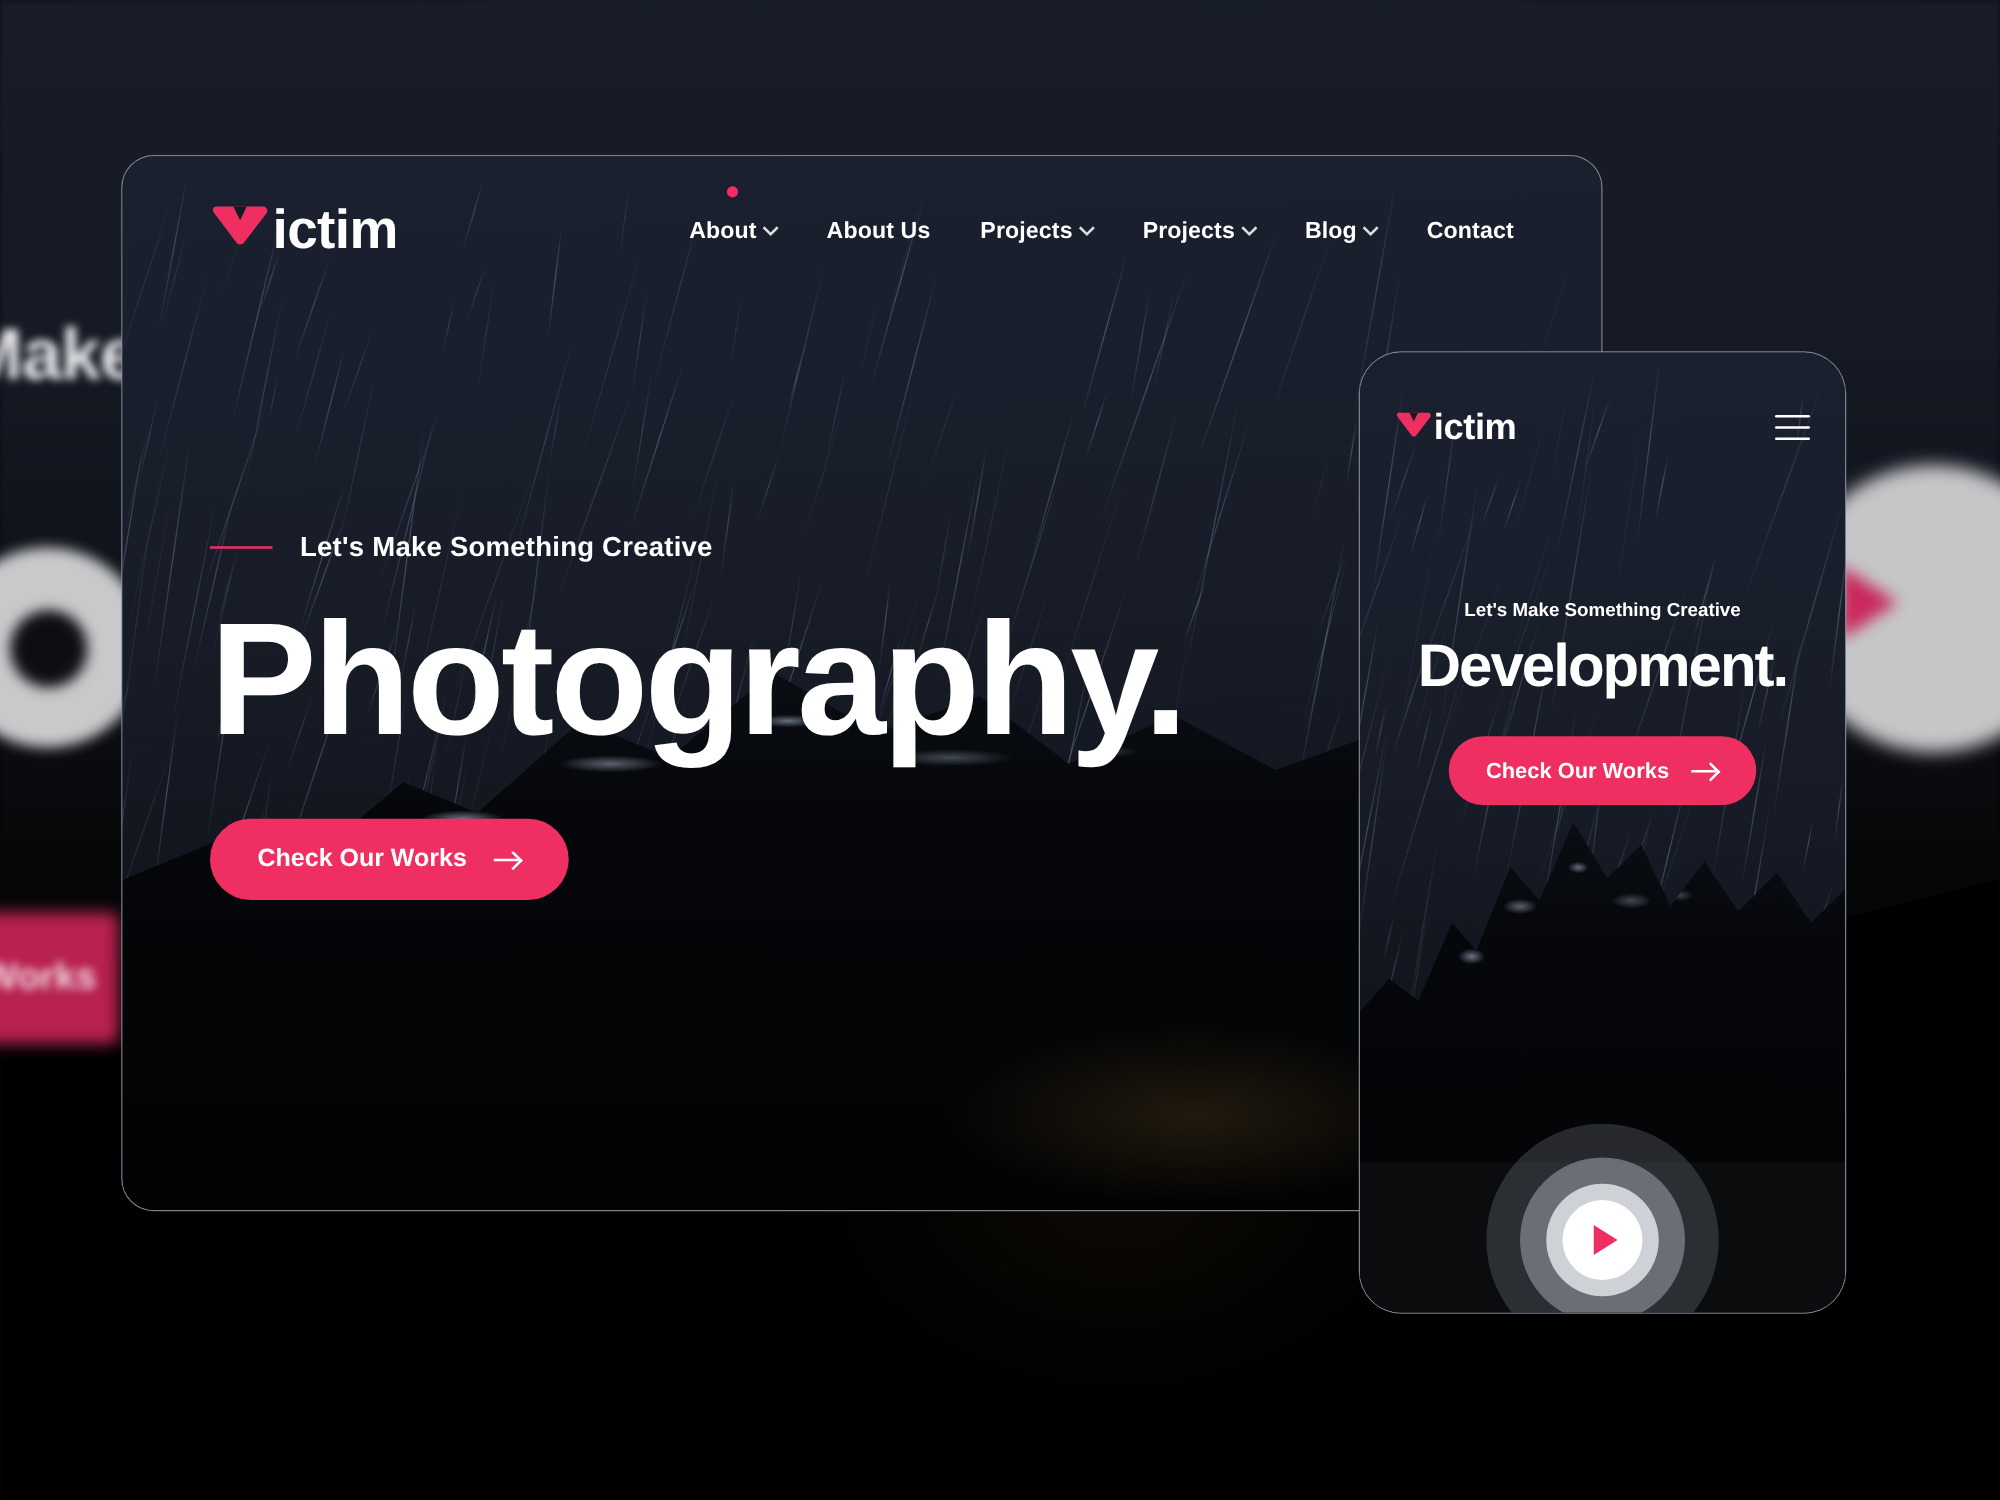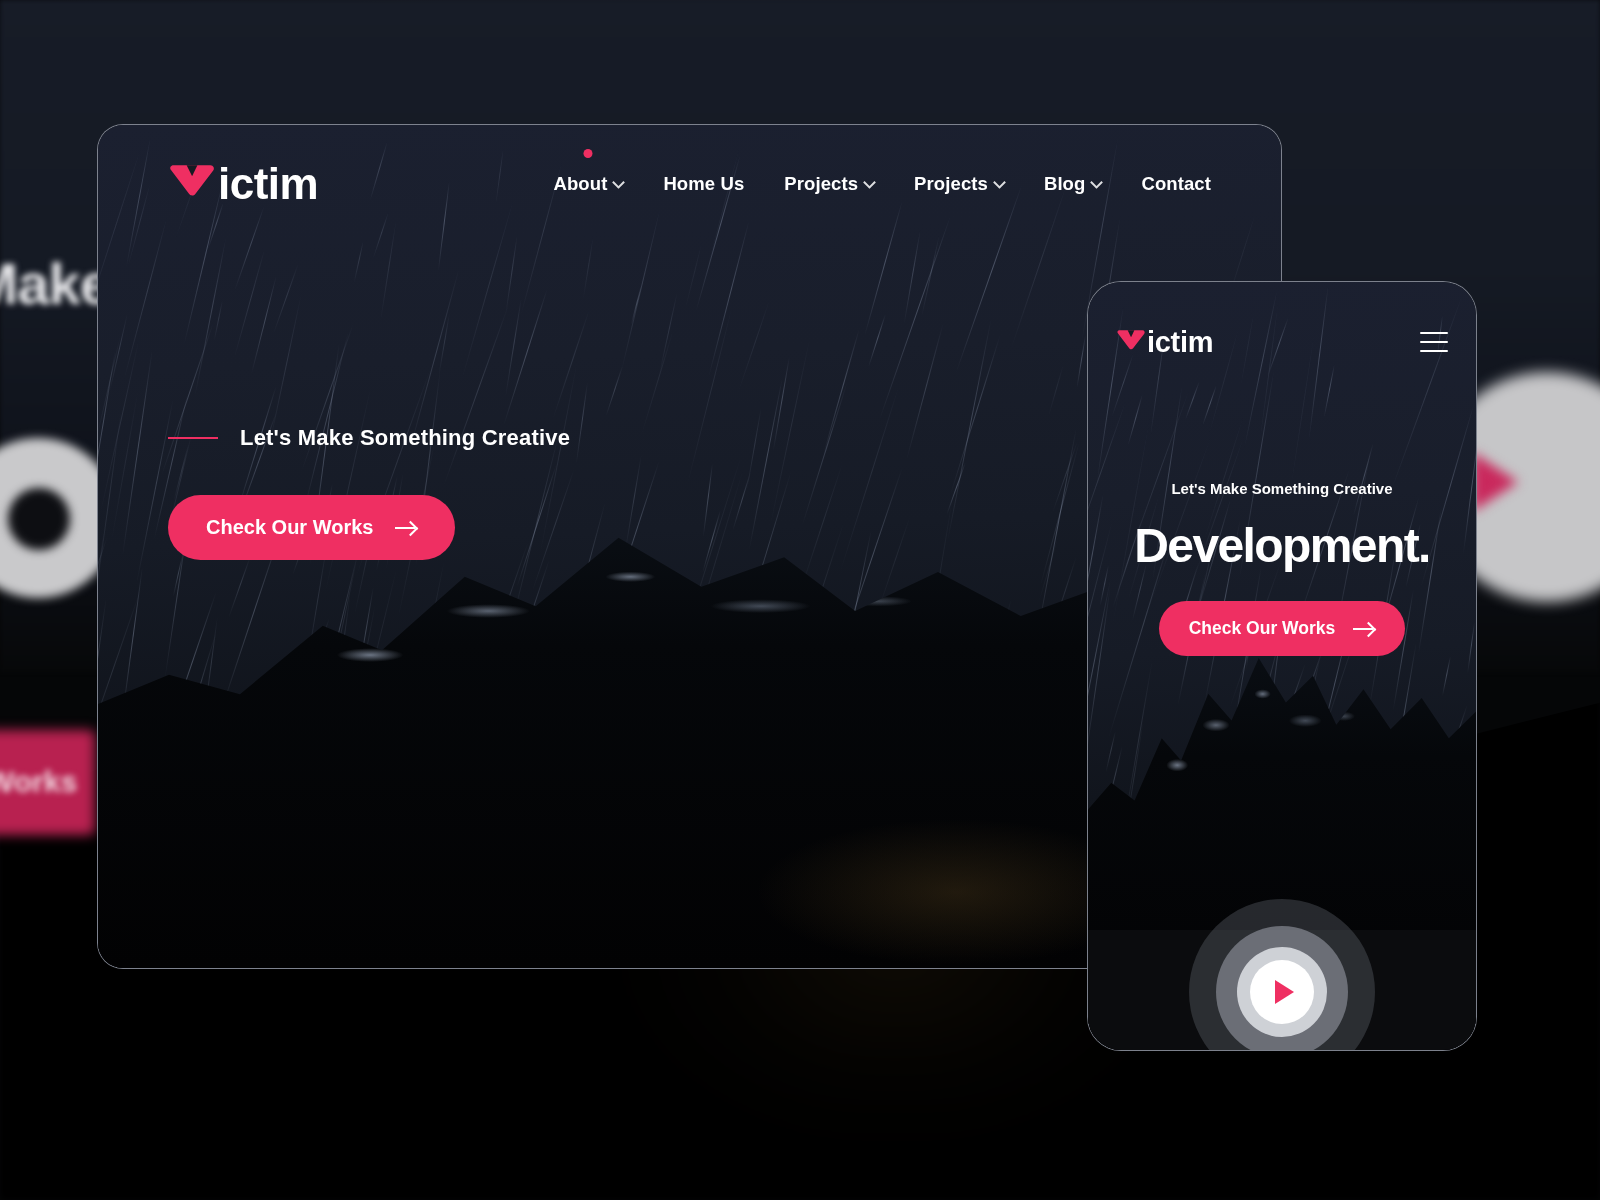--- a/index.html
+++ b/index.html
@@ -211,21 +211,21 @@
   .ph-logo-text { font-size:29px; font-weight:800; color:#fff; letter-spacing:-0.3px; line-height:1; }
   .burger { width:28px; height:20px; display:flex; flex-direction:column; justify-content:space-between; cursor:pointer; }
   .burger i { display:block; height:2.4px; background:#fff; border-radius:2px; }
   .burger i:nth-child(1){ width:100%; }
   .burger i:nth-child(2){ width:100%; }
   .burger i:nth-child(3){ width:100%; }
 
   .ph-hero { position:absolute; left:0; right:0; top:198px; text-align:center; z-index:6; }
   .ph-eyebrow { color:#fff; font-size:15px; font-weight:700; }
   .ph-title {
-    margin-top:24px; color:#fff; font-size:48px; font-weight:800; letter-spacing:-1.6px; line-height:1.05;
+    margin-top:12px; color:#fff; font-size:48px; font-weight:800; letter-spacing:-1.6px; line-height:1.05;
   }
   .ph-btn { margin-top:30px; padding:17px 30px; font-size:17.5px; gap:18px; }
 
   .ph-play {
     position:absolute; left:50%; top:710px; transform:translate(-50%,-50%);
     width:186px; height:186px; border-radius:50%;
     background:rgba(120,125,136,0.30);
     display:flex; align-items:center; justify-content:center;
     z-index:7; cursor:pointer;
   }
@@ -460,21 +460,21 @@
       </span>
       <span class="logo-text">ictim</span>
     </div>
     <div class="nav-links" id="dt-nav-links" style="margin-left:auto; gap:40px;">
         <div class="nav-item">
           <span class="nav-dot"></span>
           <span>About</span>
           <span class="chev"></span>
         </div>
         <div class="nav-item">
-          <span>Home Us</span>
+          <span>About Us</span>
         </div>
         <div class="nav-item">
           <span>Projects</span>
           <span class="chev"></span>
         </div>
         <div class="nav-item">
           <span>Projects</span>
           <span class="chev"></span>
         </div>
         <div class="nav-item">
@@ -485,20 +485,21 @@
           <span>Contact</span>
         </div>
       </div>
   </div>
 
   <div class="dt-hero">
     <div class="eyebrow-row">
       <span class="eyebrow-line"></span>
       <span class="eyebrow">Let's Make Something Creative</span>
     </div>
+    <div class="hero-title">Photography.</div>
     <button class="btn-pink dt-btn">
       <span>Check Our Works</span>
       <span class="arrow"></span>
     </button>
   </div>
 </div>
 
 <div class="phone">
   <div class="sky"></div>
   <div class="trails" id="ph-trails">

